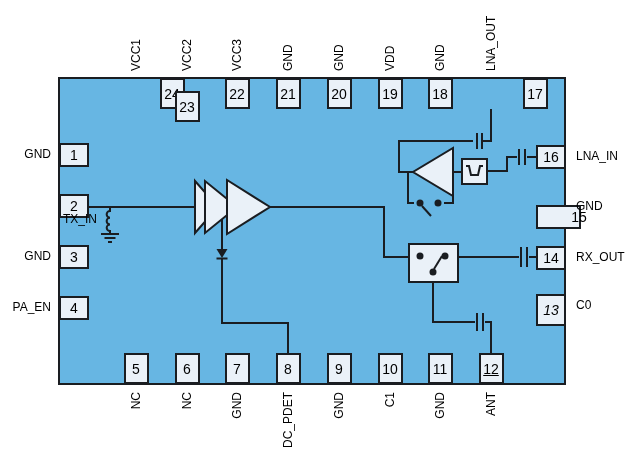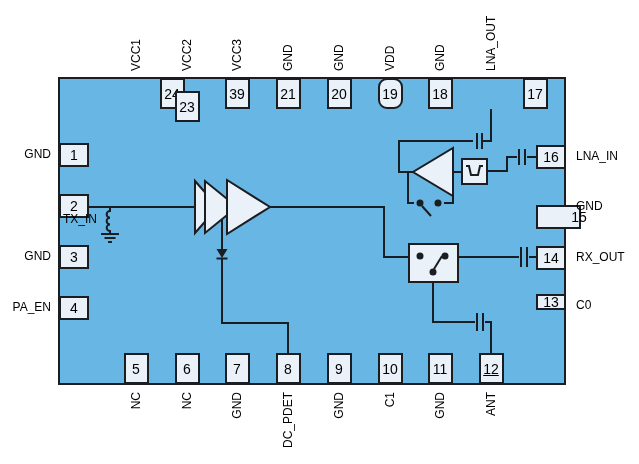--- a/index.html
+++ b/index.html
@@ -85,27 +85,27 @@
     <path class="wire" d="M466 166 H469 L471 175 H478 L480 166 H483"></path>
     <path class="wire" d="M487 171 H507 V157 H517 M527 157 H536"></path>
     <path class="wire" d="M519 149 V165 M525 149 V165"></path>
   </svg>
 
   <div id="pins-layer">
       <div class="pin-box" style="left: 123.5px; top: 78px; width: 25px; height: 31px; position: absolute; margin-left: 36px;">24</div>
       <div class="lbl top" style="left: 129px; top: 71px; position: absolute;">VCC1</div>
       <div class="pin-box" style="left: 174.5px; top: 78px; width: 25px; height: 31px; position: absolute; margin-top: 13px;">23</div>
       <div class="lbl top" style="left: 180px; top: 71px; position: absolute;">VCC2</div>
-      <div class="pin-box" style="left: 224.5px; top: 78px; width: 25px; height: 31px; position: absolute;">39</div>
+      <div class="pin-box" style="left: 224.5px; top: 78px; width: 25px; height: 31px; position: absolute;">22</div>
       <div class="lbl top" style="left: 230px; top: 71px; position: absolute;">VCC3</div>
       <div class="pin-box" style="left: 275.5px; top: 78px; width: 25px; height: 31px; position: absolute;">21</div>
       <div class="lbl top" style="left: 281px; top: 71px; position: absolute;">GND</div>
       <div class="pin-box" style="left: 326.5px; top: 78px; width: 25px; height: 31px; position: absolute;">20</div>
       <div class="lbl top" style="left: 332px; top: 71px; position: absolute;">GND</div>
-      <div class="pin-box" style="left: 377.5px; top: 78px; width: 25px; height: 31px; position: absolute; border-radius: 9px;">19</div>
+      <div class="pin-box" style="left: 377.5px; top: 78px; width: 25px; height: 31px; position: absolute;">19</div>
       <div class="lbl top" style="left: 383px; top: 71px; position: absolute;">VDD</div>
       <div class="pin-box" style="left: 427.5px; top: 78px; width: 25px; height: 31px; position: absolute;">18</div>
       <div class="lbl top" style="left: 433px; top: 71px; position: absolute;">GND</div>
       <div class="pin-box" style="left: 478.5px; top: 78px; width: 25px; height: 31px; position: absolute; margin-left: 44px;">17</div>
       <div class="lbl top" style="left: 484px; top: 71px; position: absolute;">LNA_OUT</div>
       <div class="pin-box" style="left: 123.5px; top: 353px; width: 25px; height: 31px; position: absolute;">5</div>
       <div class="lbl bottom" style="left: 129px; top: 392px; position: absolute;">NC</div>
       <div class="pin-box" style="left: 174.5px; top: 353px; width: 25px; height: 31px; position: absolute;">6</div>
       <div class="lbl bottom" style="left: 180px; top: 392px; position: absolute;">NC</div>
       <div class="pin-box" style="left: 224.5px; top: 353px; width: 25px; height: 31px; position: absolute;">7</div>
@@ -127,16 +127,16 @@
       <div class="pin-box" style="left: 59px; top: 245px; width: 30px; height: 24px; position: absolute;">3</div>
       <div class="lbl left" style="left: 0px; top: 249px; position: absolute;">GND</div>
       <div class="pin-box" style="left: 59px; top: 296px; width: 30px; height: 24px; position: absolute;">4</div>
       <div class="lbl left" style="left: 0px; top: 300px; position: absolute;">PA_EN</div>
       <div class="pin-box" style="left: 536px; top: 145px; width: 30px; height: 24px; position: absolute;">16</div>
       <div class="lbl right" style="left: 576px; top: 149px; position: absolute;">LNA_IN</div>
       <div class="pin-box" style="left: 536px; top: 205px; width: 30px; height: 24px; position: absolute; padding-left: 41px;">15</div>
       <div class="lbl right" style="left: 576px; top: 199px; position: absolute;">GND</div>
       <div class="pin-box" style="left: 536px; top: 246px; width: 30px; height: 24px; position: absolute;">14</div>
       <div class="lbl right" style="left: 576px; top: 250px; position: absolute;">RX_OUT</div>
-      <div class="pin-box" style="left: 536px; top: 294px; width: 30px; height: 16px; position: absolute;">13</div>
+      <div class="pin-box" style="left: 536px; top: 294px; width: 30px; height: 32px; position: absolute; font-style: italic;">13</div>
       <div class="lbl right" style="left: 576px; top: 298px; position: absolute;">C0</div>
     </div>
 </div>
 
 </body></html>

